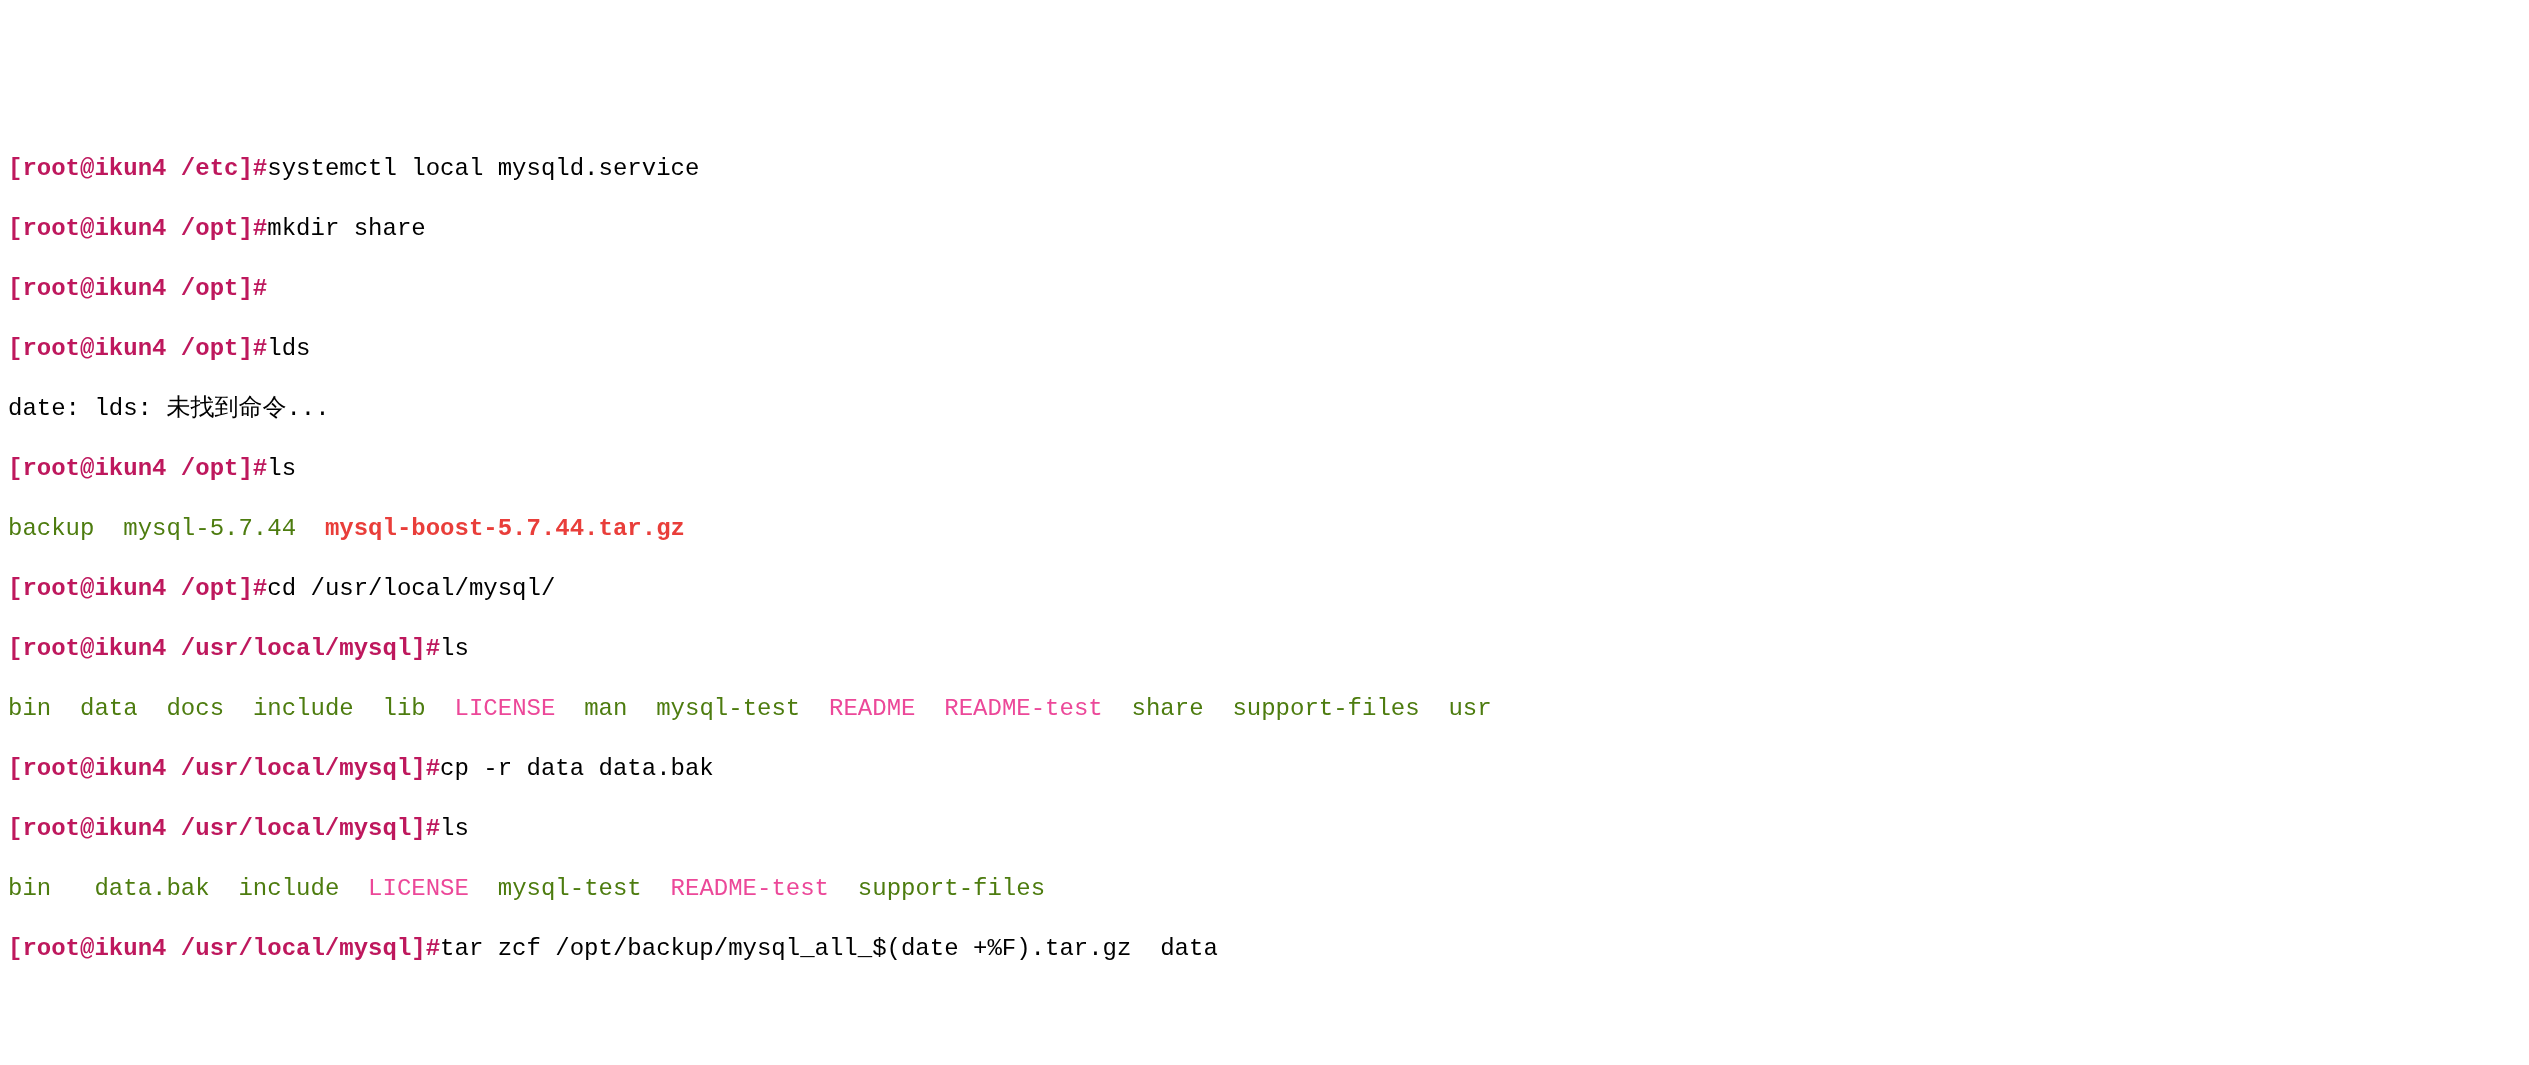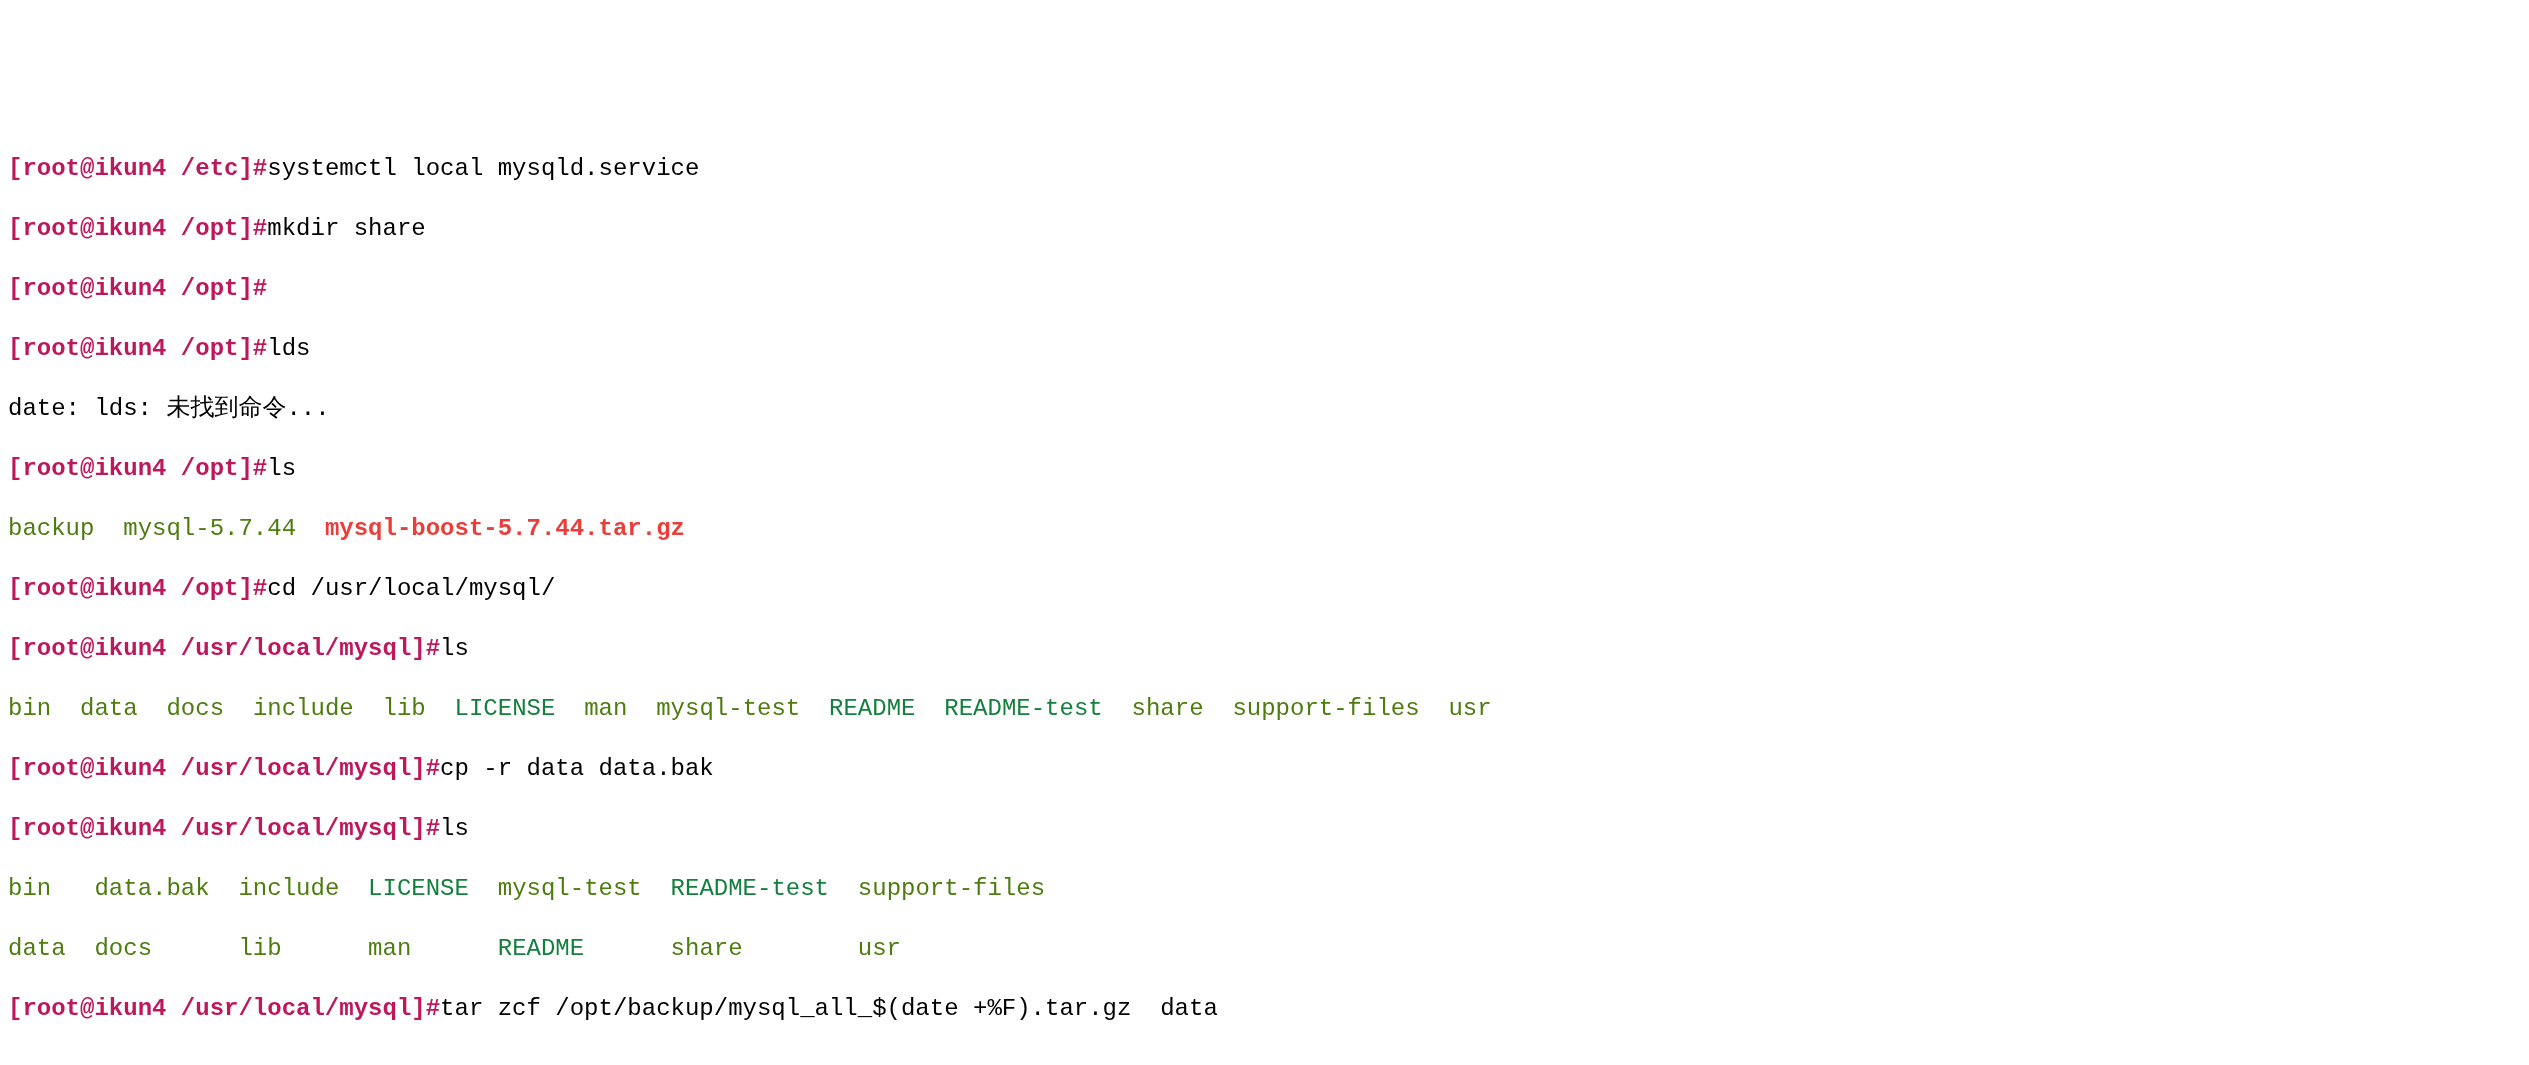--- a/index.html
+++ b/index.html
@@ -27,21 +27,21 @@
       color: #4d7c0f;
       font-weight: normal;
       margin-top: 38px;
     }
     .archive {
       color: #e93e3a;
       font-weight: bold;
       text-align: center;
     }
     .plain {
-      color: #15803d;
+      color: #ec4899;
     }
     .error {
       color: #000000;
     }
     .line {
       display: block;
     }
   </style>
 </head>
 <body>
@@ -55,21 +55,20 @@
 <span class="line"><span class="prompt-bracket"><span>[</span><span>root</span><span>@</span><span>ikun4</span><span> /opt</span><span>]#</span></span><span class="cmd">lds</span></span>
 <span class="line"><span class="error">date: lds: 未找到命令...</span></span>
 <span class="line"><span class="prompt-bracket"><span>[</span><span>root</span><span>@</span><span>ikun4</span><span> /opt</span><span>]#</span></span><span class="cmd">ls</span></span>
 <span class="line"><span class="dir">backup</span>  <span class="dir">mysql-5.7.44</span>  <span class="archive">mysql-boost-5.7.44.tar.gz</span></span>
 <span class="line"><span class="prompt-bracket"><span>[</span><span>root</span><span>@</span><span>ikun4</span><span> /opt</span><span>]#</span></span><span class="cmd">cd /usr/local/mysql/</span></span>
 <span class="line"><span class="prompt-bracket"><span>[</span><span>root</span><span>@</span><span>ikun4</span><span> /usr/local/mysql</span><span>]#</span></span><span class="cmd">ls</span></span>
 <span class="line"><span class="dir">bin</span>  <span class="dir">data</span>  <span class="dir">docs</span>  <span class="dir">include</span>  <span class="dir">lib</span>  <span class="plain">LICENSE</span>  <span class="dir">man</span>  <span class="dir">mysql-test</span>  <span class="plain">README</span>  <span class="plain">README-test</span>  <span class="dir">share</span>  <span class="dir">support-files</span>  <span class="dir">usr</span></span>
 <span class="line"><span class="prompt-bracket"><span>[</span><span>root</span><span>@</span><span>ikun4</span><span> /usr/local/mysql</span><span>]#</span></span><span class="cmd">cp -r data data.bak</span></span>
 <span class="line"><span class="prompt-bracket"><span>[</span><span>root</span><span>@</span><span>ikun4</span><span> /usr/local/mysql</span><span>]#</span></span><span class="cmd">ls</span></span>
 <span class="line"><span class="dir">bin</span>   <span class="dir">data.bak</span>  <span class="dir">include</span>  <span class="plain">LICENSE</span>  <span class="dir">mysql-test</span>  <span class="plain">README-test</span>  <span class="dir">support-files</span></span>
-<span class="line"><span class="dir">data</span>  <span class="dir">docs</span>      <span class="dir">lib</span>      <span class="dir">man</span>      <span class="plain">README</span>      <span class="dir">share</span>        <span class="dir">usr</span></span>
 <span class="line"><span class="prompt-bracket"><span>[</span><span>root</span><span>@</span><span>ikun4</span><span> /usr/local/mysql</span><span>]#</span></span><span class="cmd">tar zcf /opt/backup/mysql_all_$(date +%F).tar.gz  data</span></span>
 
 
 
 
 
 
 </div>
 
 

